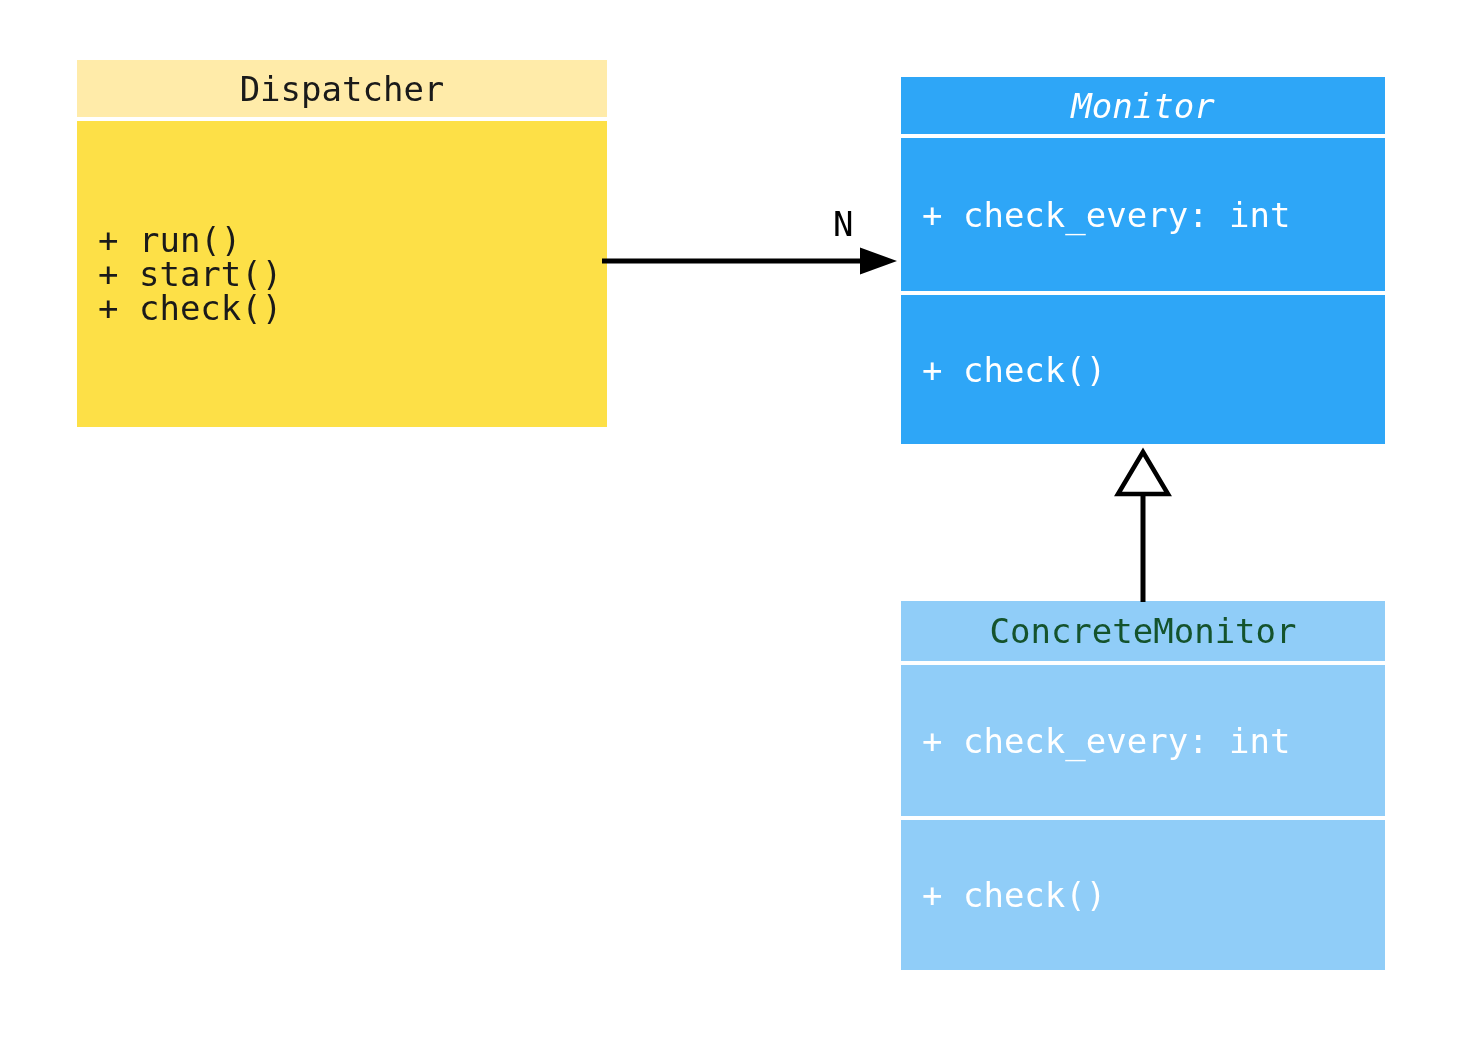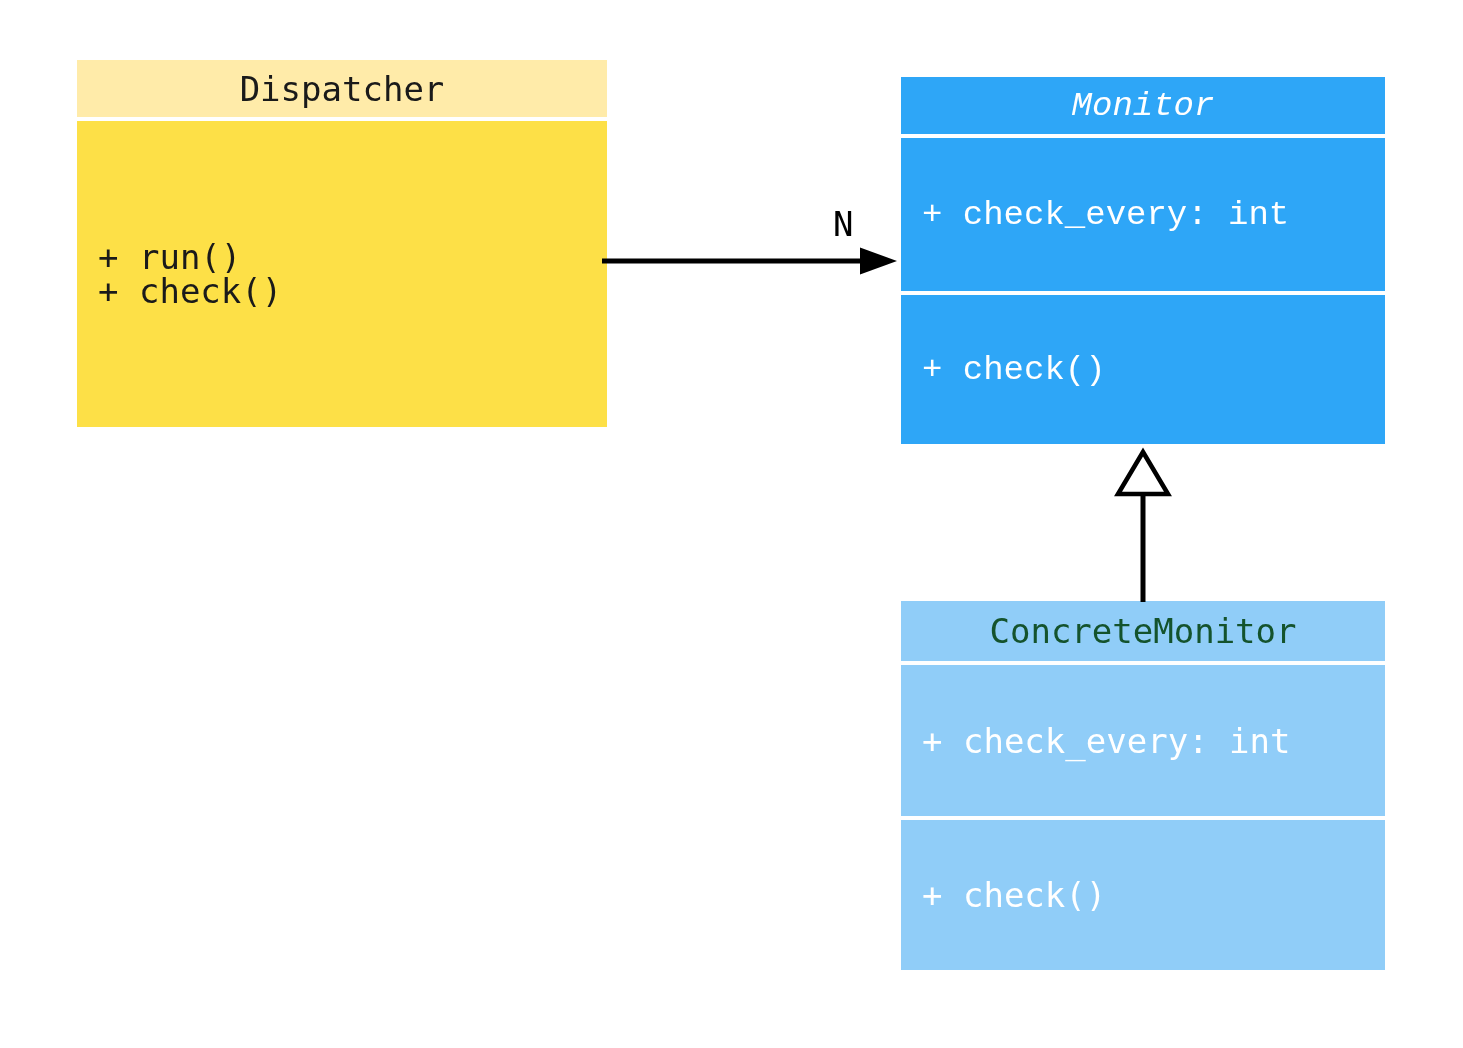--- a/index.html
+++ b/index.html
@@ -39,21 +39,21 @@
     padding-left: 21px;
     align-items: flex-start;
   }
   .class-methods { flex: 1; }
   .italic { font-style: italic; }
 
   #dispatcher { left: 77px; top: 60px; width: 530px; height: 367px; }
   #dispatcher .class-header { height: 57px; }
   #dispatcher .class-attrs  { height: 118px; }
 
-  #monitor { left: 901px; top: 77px; width: 484px; height: 367px; font-family: Liberation Mono, monospace; }
+  #monitor { left: 901px; top: 77px; width: 484px; height: 367px; }
   #monitor .class-header { height: 57px; }
   #monitor .class-attrs  { height: 153px; }
 
   #concrete-monitor { left: 901px; top: 601px; width: 484px; height: 369px; }
   #concrete-monitor .class-header { height: 60px; }
   #concrete-monitor .class-attrs  { height: 151px; }
 
   
   .connector {
     position: absolute;
@@ -72,20 +72,21 @@
     font-family: "DejaVu Sans Mono", monospace;
   }
 </style>
 </head>
 <body>
 
 <div class="class-box" id="dispatcher">
   <div class="class-section class-header" style="background-color: rgb(255, 235, 169); color: rgb(26, 26, 26);">Dispatcher</div>
   <div class="class-section class-body class-methods" style="background-color: #fde047; color: rgb(26, 26, 26);">
     <div>+ run()</div>
+    <div>+ start()</div>
     <div>+ check()</div>
   </div>
 </div>
 
 <div class="class-box" id="monitor">
   <div class="class-section class-header italic" style="background-color: rgb(46, 166, 247); color: rgb(255, 255, 255);">Monitor</div>
   <div class="class-section class-body class-attrs" style="background-color: rgb(46, 166, 247); color: rgb(255, 255, 255);">
     <div>+ check_every: int</div>
   </div>
   <div class="class-section class-body class-methods" style="background-color: rgb(46, 166, 247); color: rgb(255, 255, 255);">

